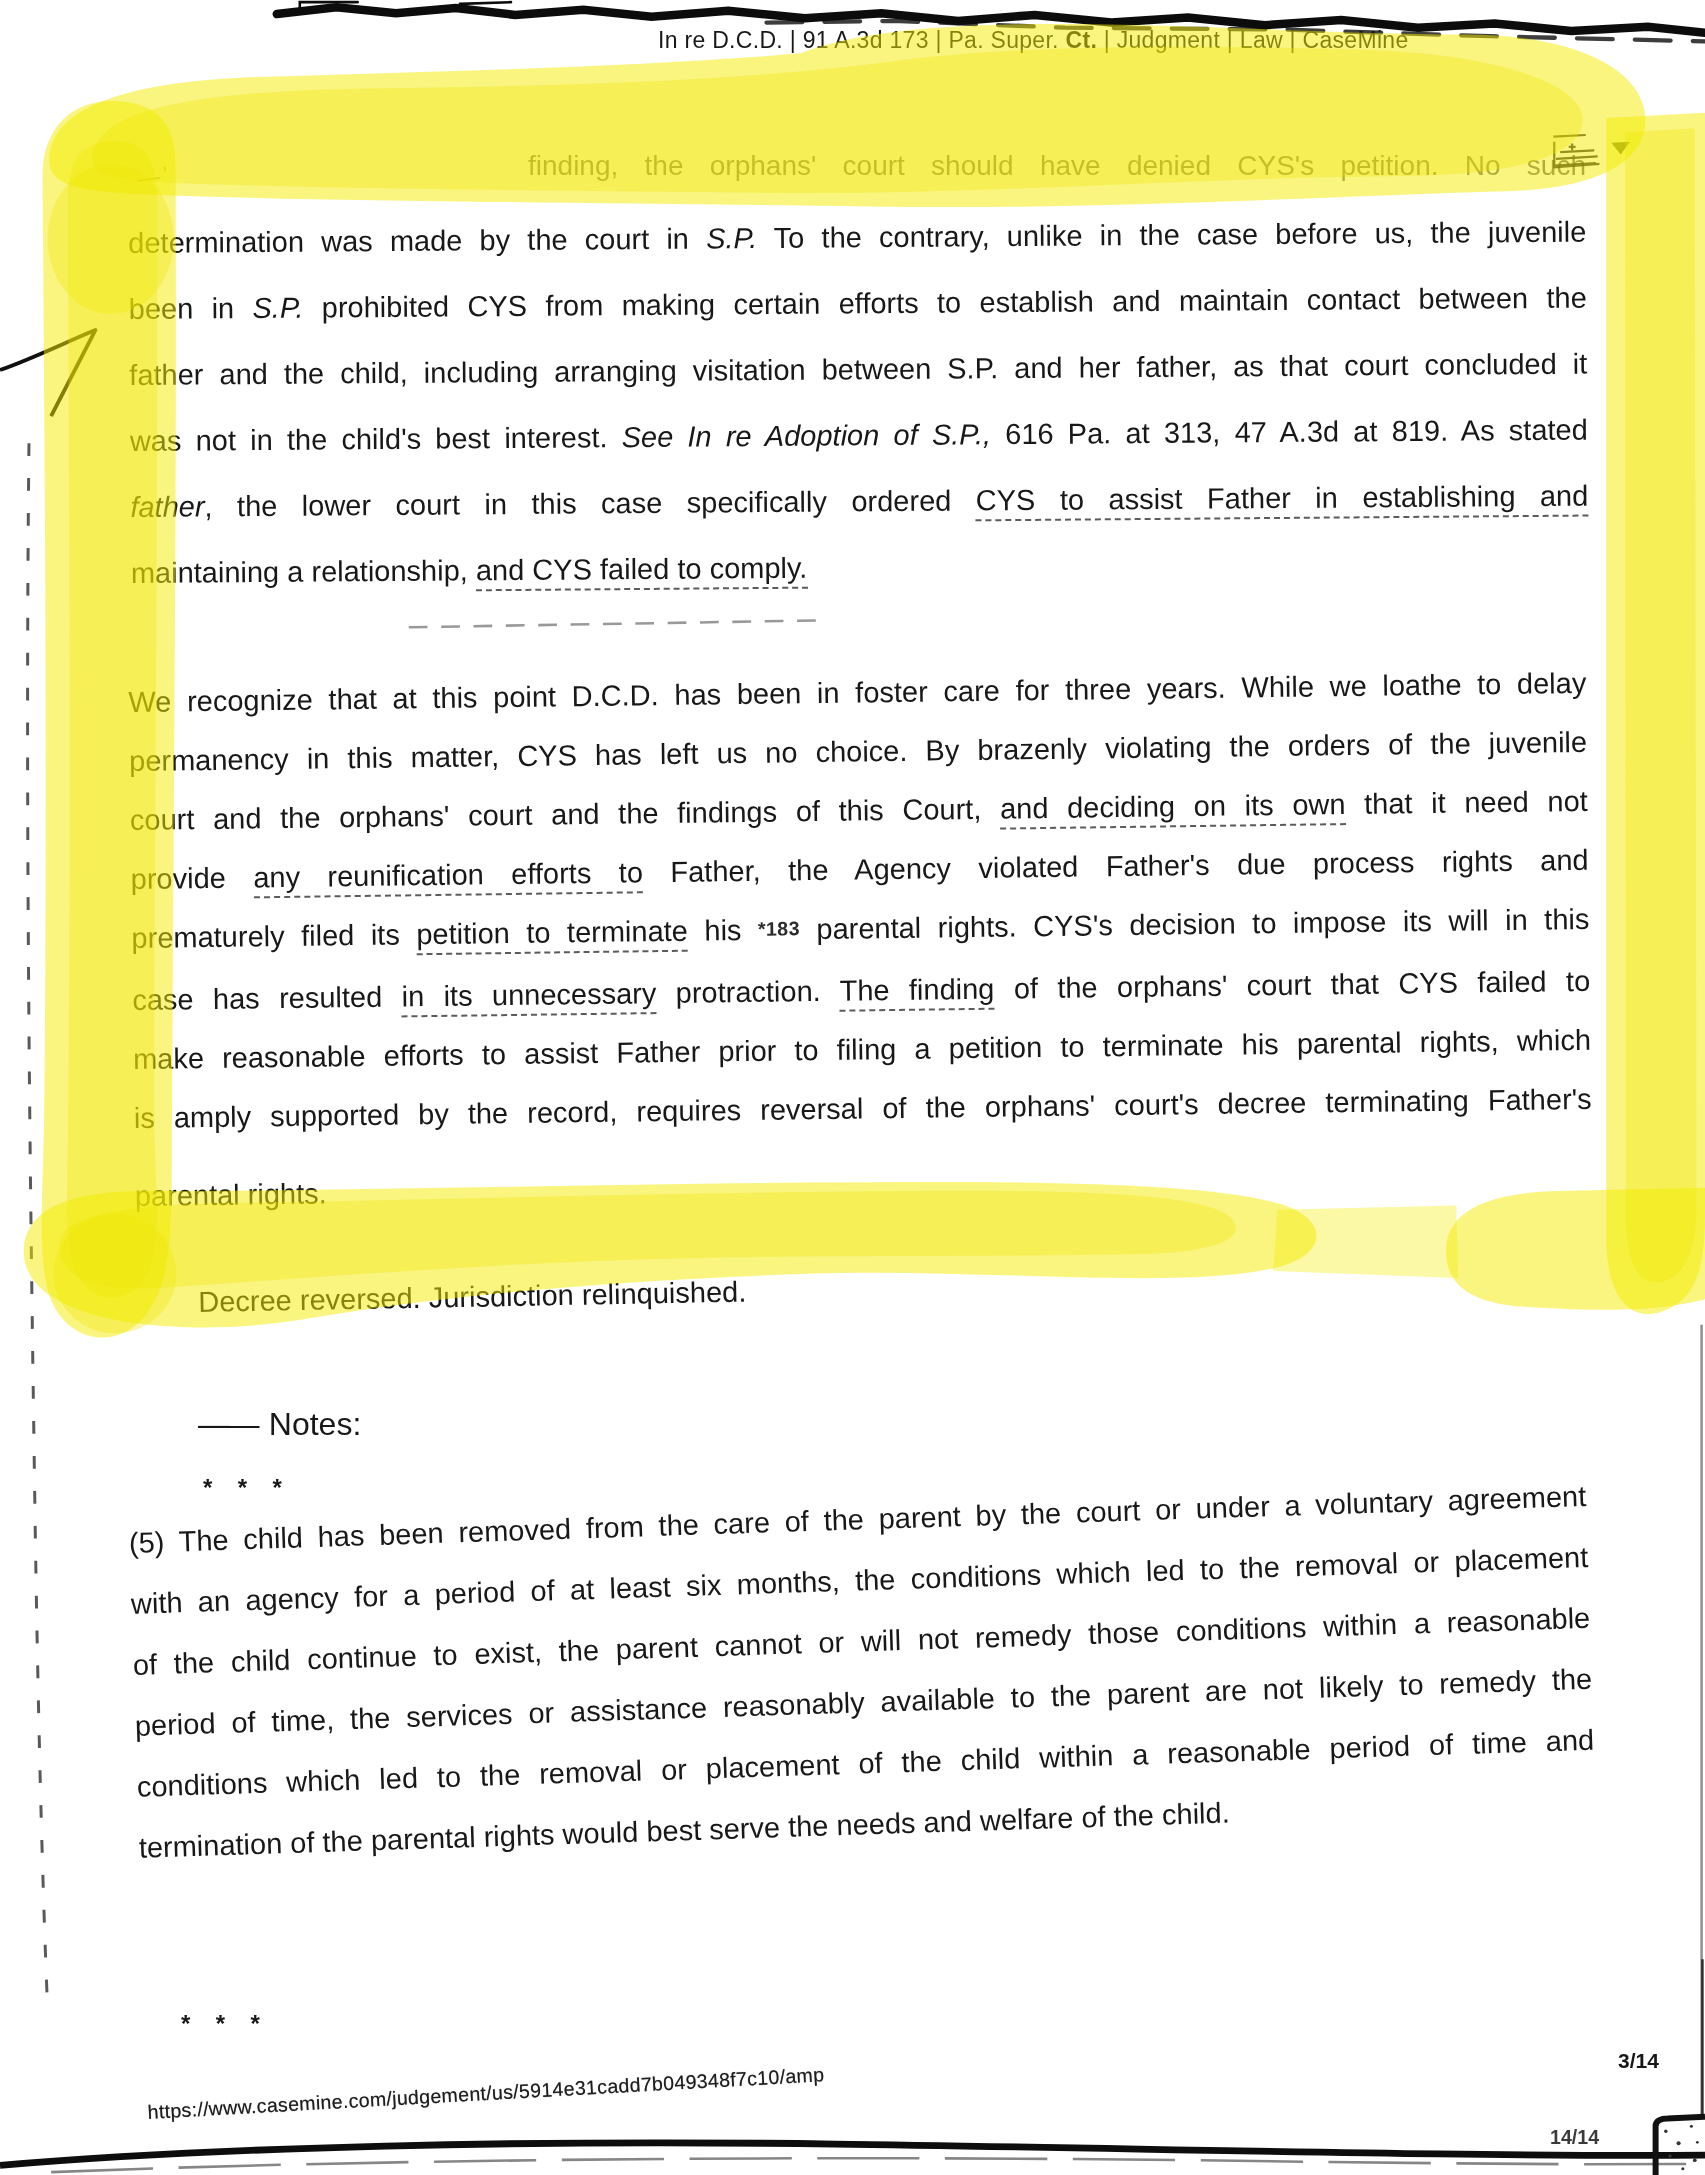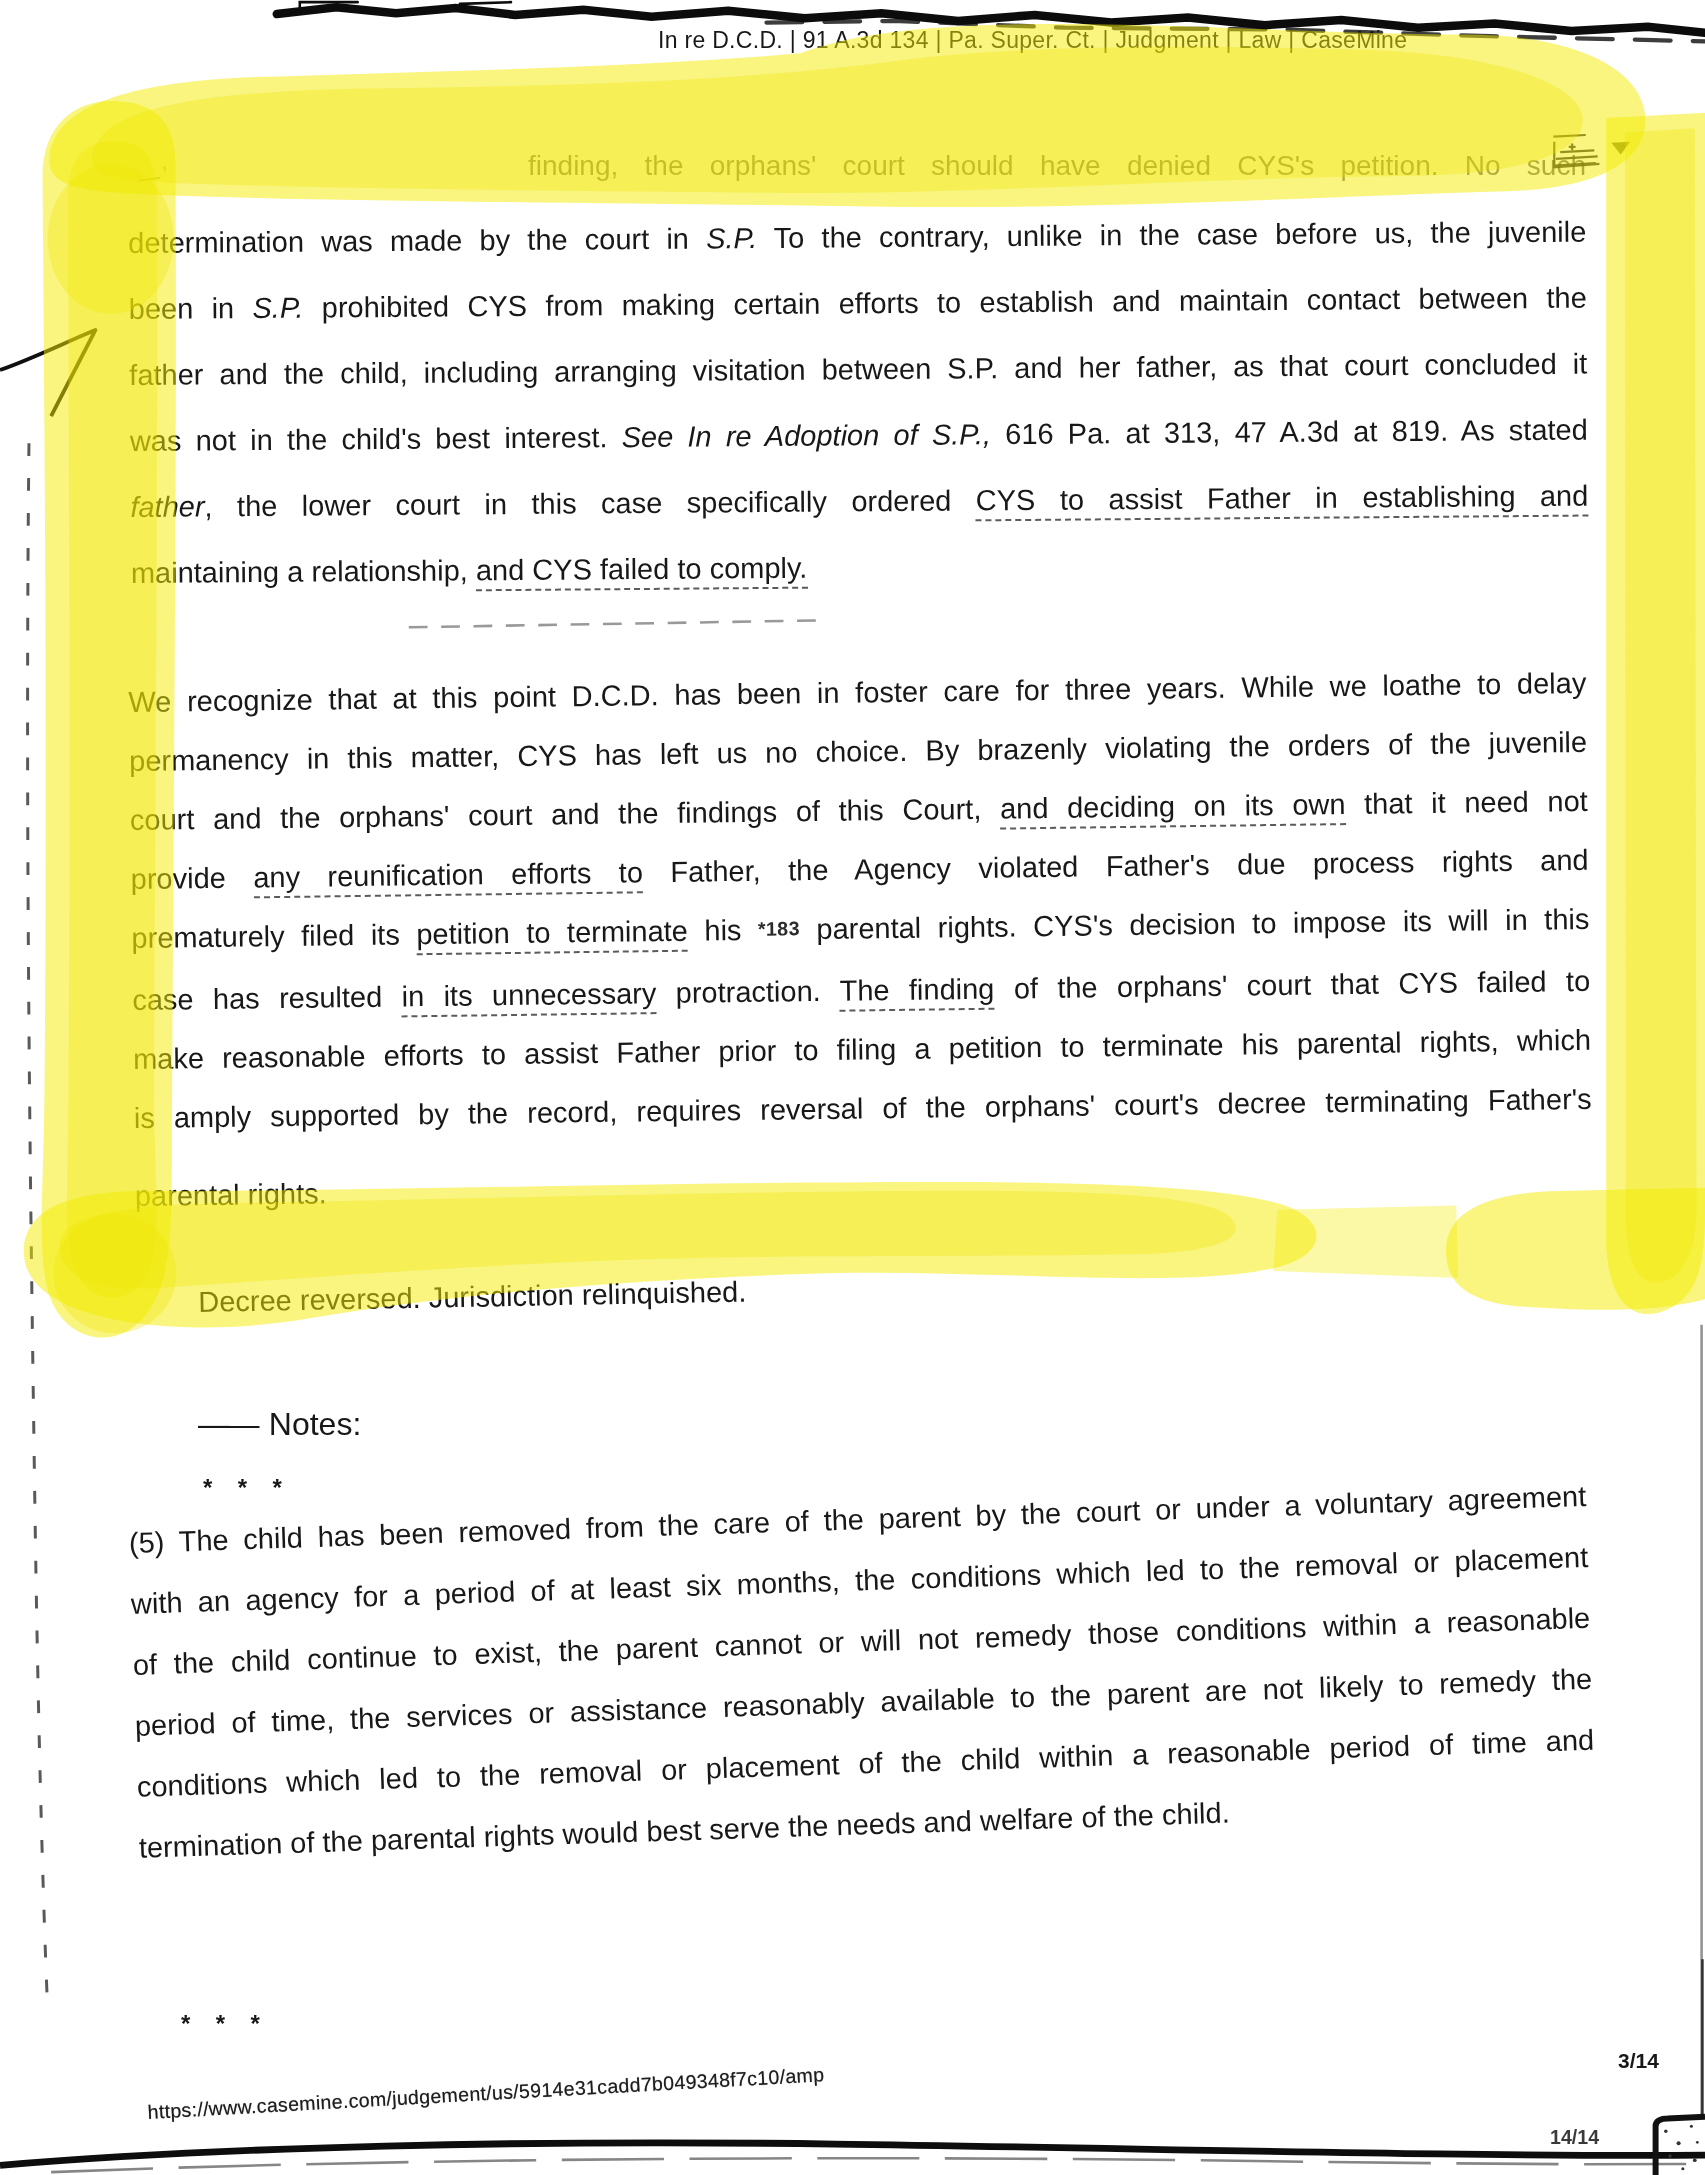--- a/index.html
+++ b/index.html
@@ -10,21 +10,21 @@
   svg.layer{position:absolute;left:0;top:0;pointer-events:none;}
   #ink-layer{z-index:2;}
   #highlight-layer{z-index:5;}
   .tblock{position:absolute;z-index:3;}
   .tblock .line{
     text-align:justify;text-align-last:justify;
     line-height:var(--pitch,66px);white-space:normal;
   }
   .tblock .line.noj{text-align:left;text-align-last:left;}
   .s-i{font-style:italic;}
-  .s-b{font-weight:normal;}
+  .s-b{font-weight:bold;}
   .s-u{border-bottom:2.6px dashed rgba(28,28,28,.72);padding-bottom:2.6px;}
   .s-ref{font-size:19.6px;position:relative;top:-4.3px;letter-spacing:0.4px;font-weight:bold;color:#2b2b2b;margin-top:20px;}
   #header-line{left:658px;top:25.6px;font-size:23px;letter-spacing:0.3px;white-space:nowrap;--pitch:29px;}
   #header-line .line{text-align:left;text-align-last:left;}
   #marginalia-mark{left:138px;top:164px;font-size:22px;opacity:.55;letter-spacing:3.4px;transform:rotate(-8deg);}
   #para1-partial{left:528px;top:149px;width:1058px;font-size:28px;--pitch:34px;opacity:.62;}
   #para1{left:128px;top:210px;width:1458px;font-size:29px;--pitch:66px;transform:rotate(-0.45deg);transform-origin:0 0;}
   #para2{left:128px;top:673px;width:1458px;font-size:29px;--pitch:59px;transform:rotate(-0.75deg);transform-origin:0 0;}
   #decree-line{left:198px;top:1286px;font-size:29px;transform:rotate(-1.1deg);transform-origin:0 0;white-space:nowrap;}
   #notes-line{left:198px;top:1406px;font-size:32px;white-space:nowrap;}
@@ -81,21 +81,21 @@
         <circle cx="1971" cy="2516" r="2.4" fill="#333"></circle>
       <circle cx="1986" cy="2496" r="1.8" fill="#333"></circle>
         <circle cx="1961" cy="2531" r="2" fill="#333"></circle>
       <circle cx="1990" cy="2536" r="2.2" fill="#333"></circle>
         <circle cx="1976" cy="2546" r="1.8" fill="#333"></circle>
       <circle cx="1993" cy="2515" r="1.6" fill="#333"></circle>
     </g>
   </svg>
 
   <div class="tblock" id="header-line">
-      <div class="line noj"><span>In re D.C.D. | 91 A.3d 134 | </span><span>Pa. Super. </span><span class="s-b">Ct.</span><span> | Judgment | Law | CaseMine</span></div>
+      <div class="line noj"><span>In re D.C.D. | 91 A.3d 173 | </span><span>Pa. Super. </span><span class="s-b">Ct.</span><span> | Judgment | Law | CaseMine</span></div>
     </div>
 
   <div class="tblock plain" id="marginalia-mark">—ʼ</div>
 
   <div class="tblock" id="para1-partial">
       <div class="line"><span>finding, the orphans' court should have denied CYS's petition. No such</span></div>
     </div>
   <div class="tblock" id="para1">
       <div class="line"><span>determination was made by the court in </span><span class="s-i">S.P.</span><span> To the contrary, unlike in the case before us, the juvenile</span></div>
       <div class="line"><span>been in </span><span class="s-i">S.P.</span><span> prohibited CYS from making certain efforts to establish and maintain contact between the</span></div>

